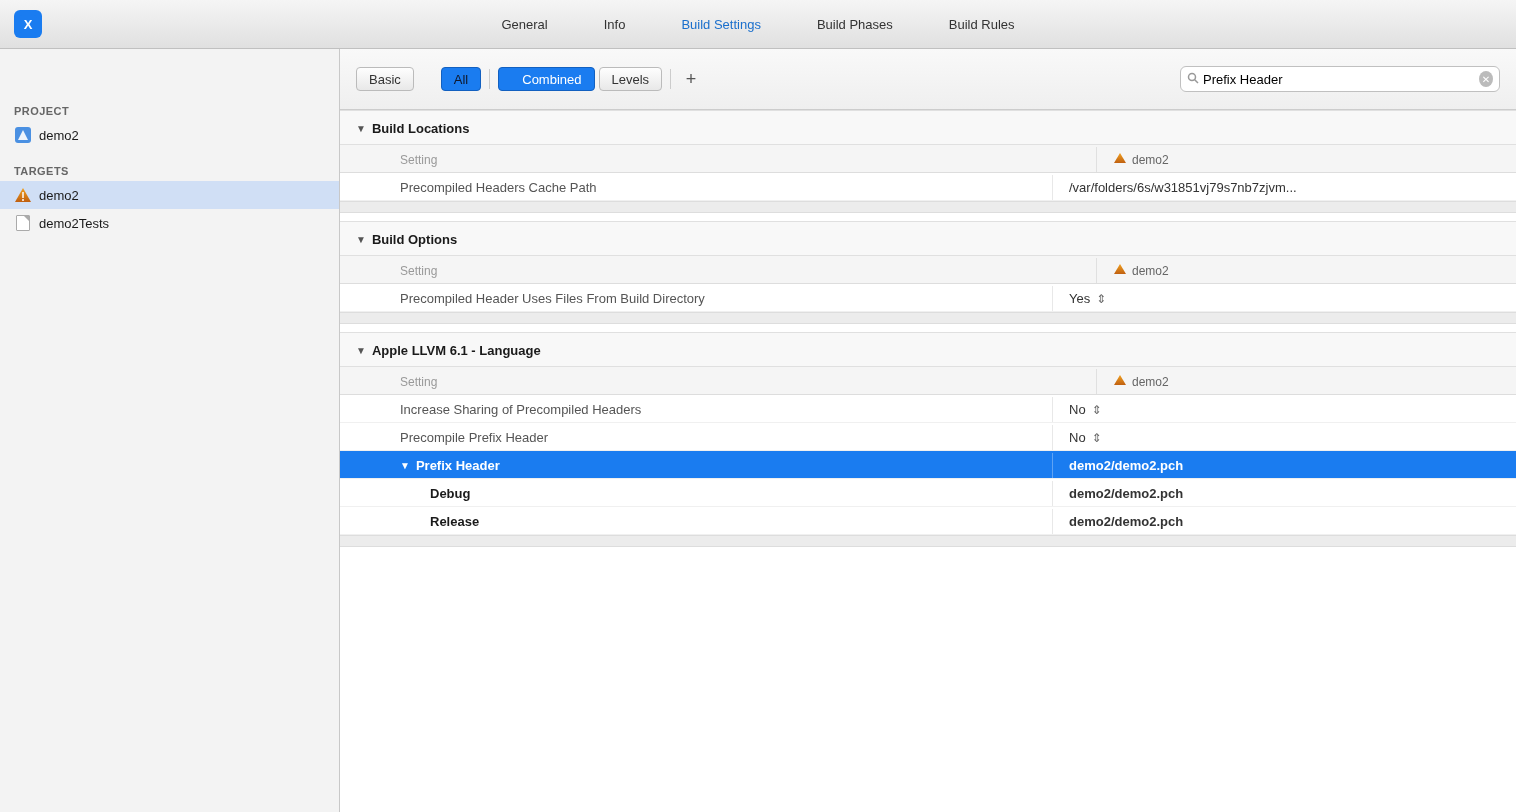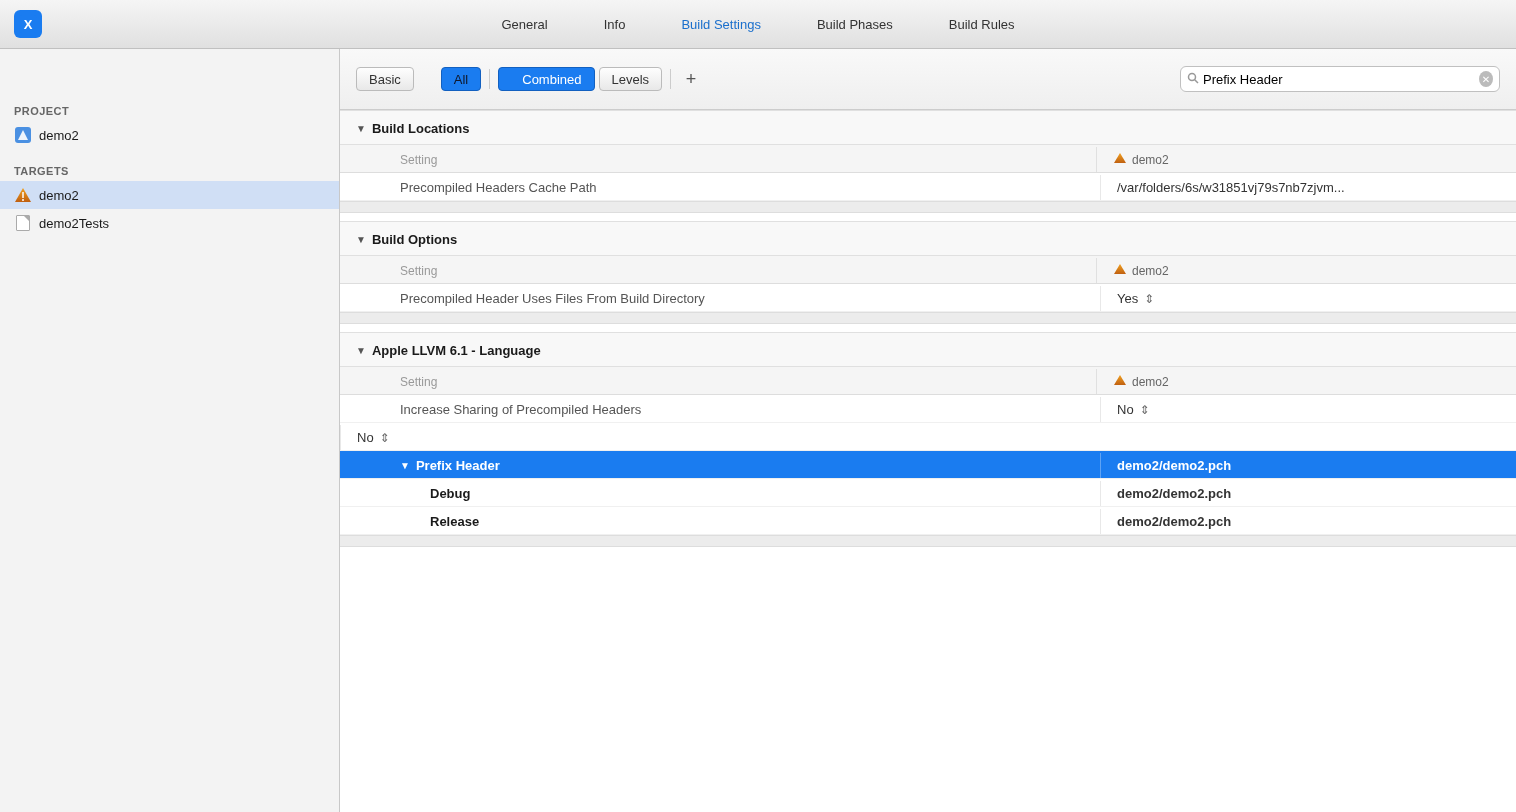--- a/index.html
+++ b/index.html
@@ -269,21 +269,21 @@
       color: white;
       font-weight: 600;
     }
     .settings-row.sub-row .col-setting {
       padding-left: 80px;
       font-weight: 600;
       color: #1a1a1a;
     }
 
     .col-value {
-      width: 416px;
+      width: 464px;
       padding: 5px 16px;
       font-size: 13px;
       color: #333;
       border-left: 1px solid #e8e8e8;
       display: flex;
       align-items: center;
       gap: 6px;
     }
     .settings-row.highlighted .col-value {
       color: white;
@@ -497,20 +497,21 @@
 
       <div class="settings-row">
         <div class="col-setting">Increase Sharing of Precompiled Headers</div>
         <div class="col-value">
           <span>No</span>
           <span class="stepper">⇕</span>
         </div>
       </div>
 
       <div class="settings-row">
+        <div class="col-setting">Precompile Prefix Header</div>
         <div class="col-value">
           <span>No</span>
           <span class="stepper">⇕</span>
         </div>
       </div>
 
       <div class="settings-row highlighted">
         <div class="col-setting" style="padding-left:60px; font-weight:600; color:white; display:flex; align-items:center; gap:6px;">
           <span style="font-size:10px;">▼</span>
           <span>Prefix Header</span>

